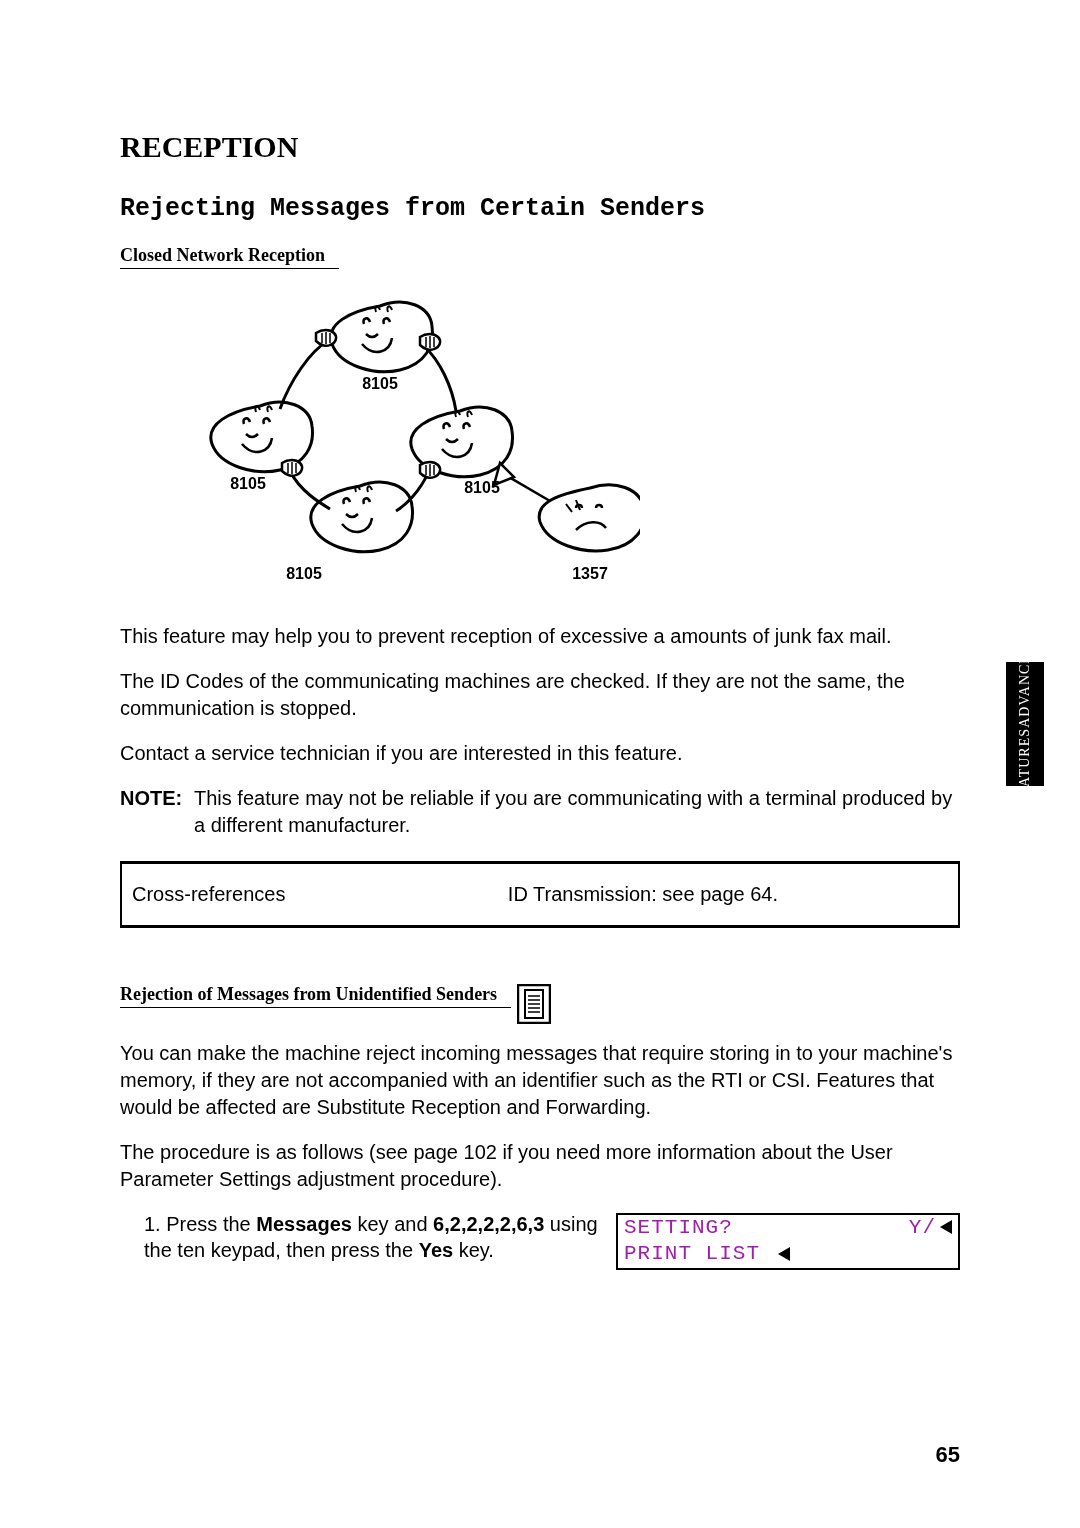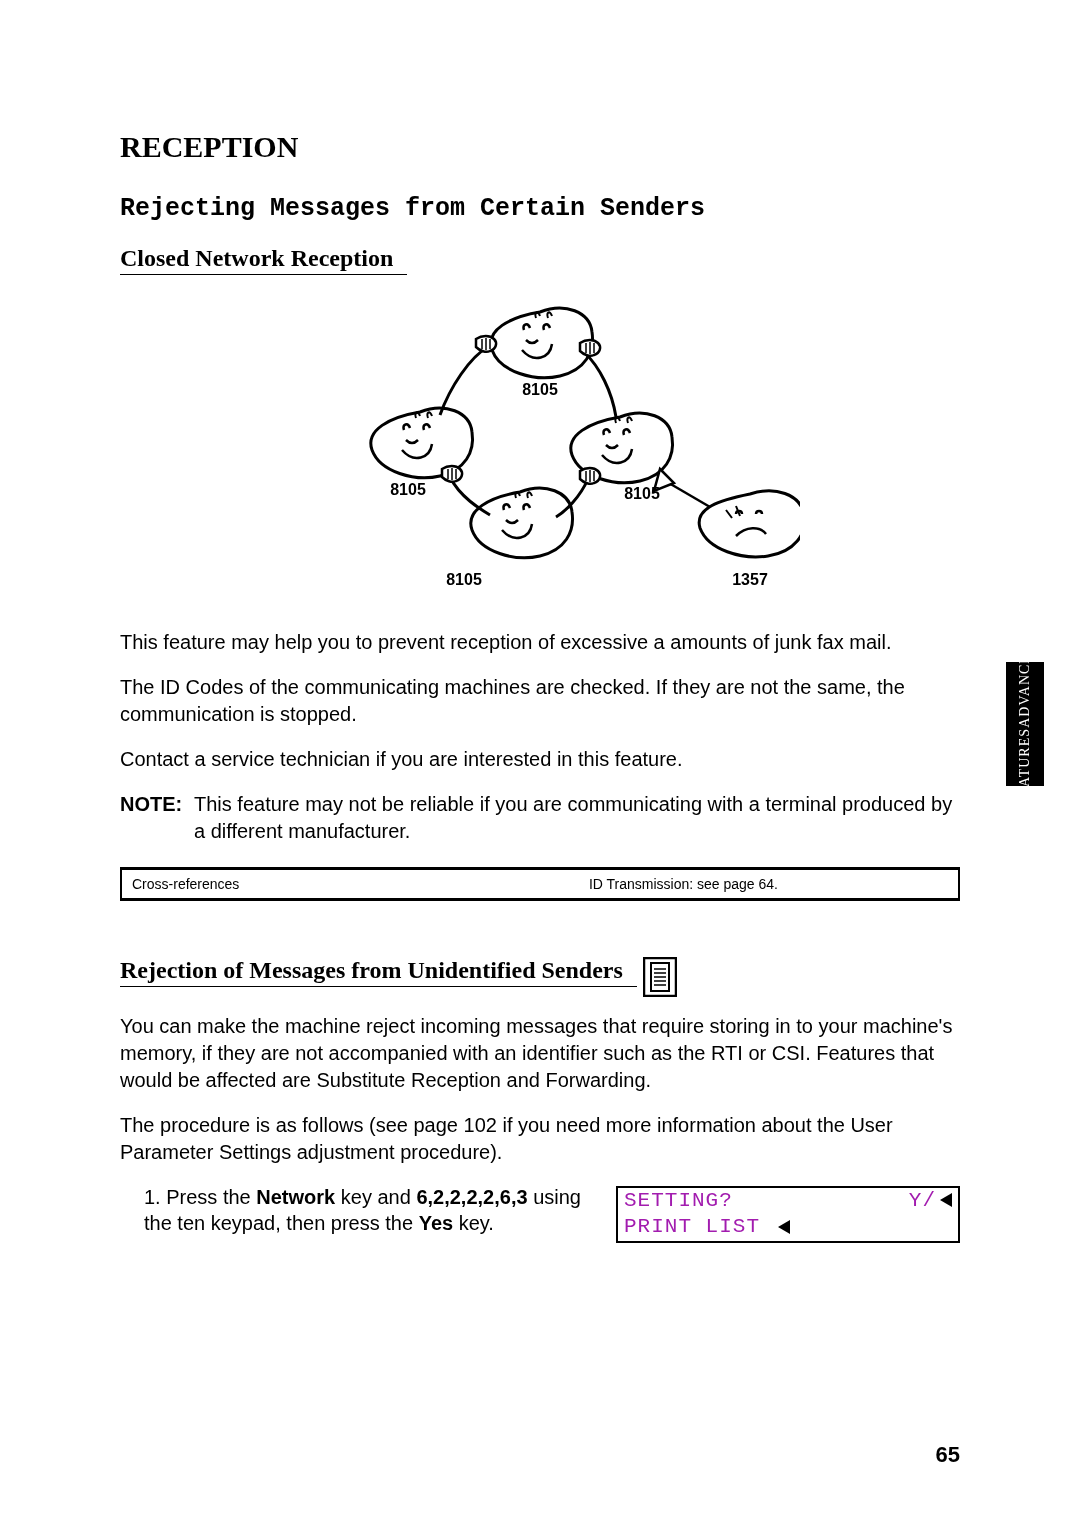--- a/index.html
+++ b/index.html
@@ -24,21 +24,21 @@
   }
   .h2 {
     font-family: Liberation Mono, monospace;
     font-weight: bold;
     font-size: 25px;
     margin-bottom: 22px;
   }
   .h3 {
     font-family: "Book Antiqua", "Palatino Linotype", Palatino, Georgia, serif;
     font-weight: bold;
-    font-size: 24px;
+    font-size: 18px;
     margin-bottom: 22px;
     display: inline-block;
     border-bottom: 1.5px solid #000;
     padding-bottom: 2px;
     padding-right: 14px;
   }
   .para {
     font-size: 20px;
     line-height: 1.35;
     margin-bottom: 18px;
@@ -55,22 +55,22 @@
   }
   .note-body {
     flex: 1;
   }
   .xref-box {
     border: 2px solid #000;
     border-top-width: 3px;
     border-bottom-width: 3px;
     display: flex;
     justify-content: space-between;
-    font-size: 14px;
-    padding: 6px 10px;
+    font-size: 20px;
+    padding: 19px 10px;
     margin-bottom: 56px;
   }
   .xref-box .left { }
   .xref-box .right { padding-right: 170px; }
   .section2-headrow {
     display: flex;
     align-items: flex-start;
     gap: 6px;
     margin-bottom: 16px;
   }
@@ -143,21 +143,20 @@
     letter-spacing: 1px;
   }
   .page-num {
     position: absolute;
     right: 120px;
     bottom: 60px;
     font-weight: bold;
     font-size: 22px;
   }
   .fig-wrap {
-    text-align: center;
     margin-bottom: 18px;
   }
   .fig-wrap svg { display: inline-block; }
 </style>
 </head>
 <body>
 
 <div class="page">
 
   <div class="side-tab">
@@ -254,21 +253,21 @@
       </svg>
     </span>
   </div>
 
   <div class="para">You can make the machine reject incoming messages that require storing in to your machine's memory, if they are not accompanied with an identifier such as the RTI or CSI. Features that would be affected are Substitute Reception and Forwarding.</div>
   <div class="para">The procedure is as follows (see page 102 if you need more information about the User Parameter Settings adjustment procedure).</div>
 
   <div class="step-row">
     <div class="step-text">
       <span>1.</span>
-      <span>Press the </span><b>Network</b><span> key and </span><b>6,2,2,2,2,6,3</b><span> using the ten keypad, then press the </span><b>Yes</b><span> key.</span>
+      <span>Press the </span><b>Messages</b><span> key and </span><b>6,2,2,2,2,6,3</b><span> using the ten keypad, then press the </span><b>Yes</b><span> key.</span>
     </div>
     <div class="lcd">
       <div class="lcd-line">
         <span>SETTING?</span>
         <span><span>Y/</span><span class="tri-left"></span></span>
       </div>
       <div class="lcd-line">
         <span><span>PRINT LIST</span> <span class="tri-left"></span></span>
         <span></span>
       </div>

